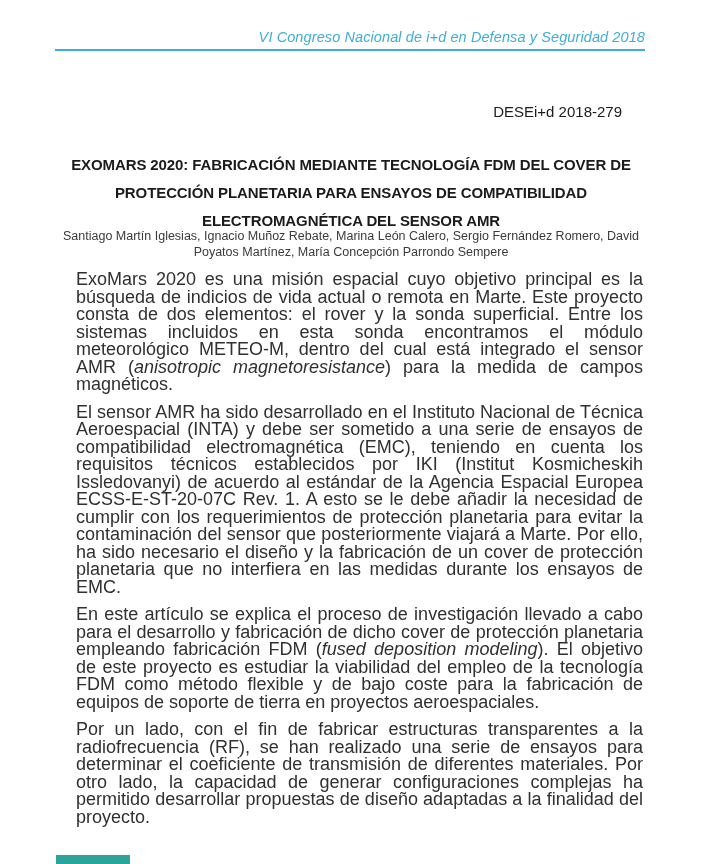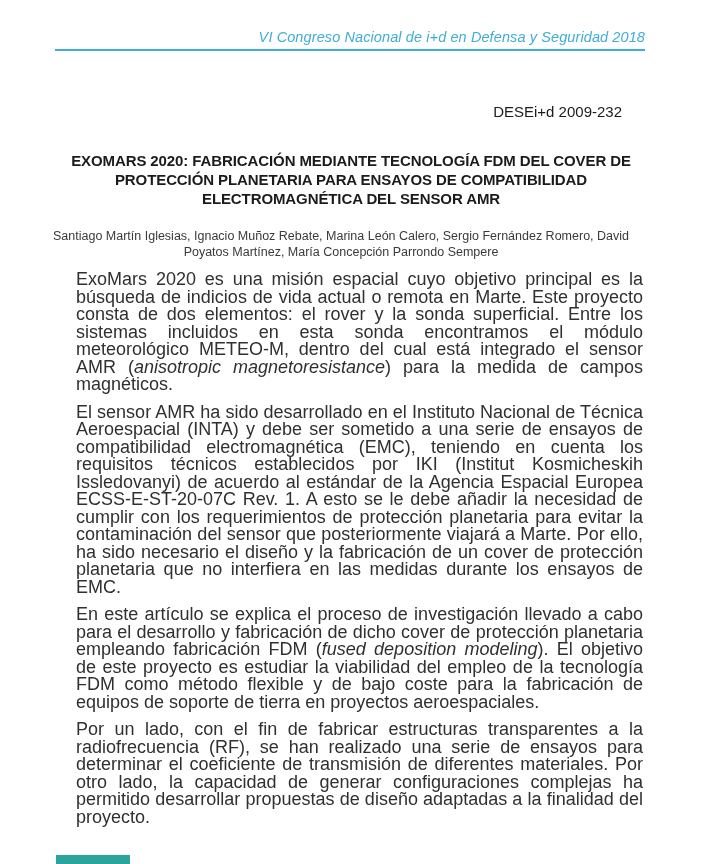--- a/index.html
+++ b/index.html
@@ -40,29 +40,29 @@
     color: #1b1b1a;
   }
   .paper-title {
     position: absolute;
     top: 151px;
     left: 56px;
     width: 590px;
     text-align: center;
     font-size: 15px;
     font-weight: bold;
-    line-height: 19px;
+    line-height: 28px;
     color: #1b1b1a;
     letter-spacing: -0.1px;
   }
   .paper-title .title-inner { display: inline-block; max-width: 572px; }
   .authors {
     position: absolute;
     top: 228px;
-    left: 46px;
+    left: 56px;
     width: 590px;
     text-align: center;
     font-size: 12.5px;
     line-height: 16px;
     color: #3a3a39;
   }
   .abstract {
     position: absolute;
     top: 271px;
     left: 76px;
@@ -86,21 +86,21 @@
 </style>
 </head>
 <body>
 
 <div class="page">
 
   <div class="conference-header">VI Congreso Nacional de i+d en Defensa y Seguridad 2018</div>
 
   <div class="header-rule"></div>
 
-  <div class="paper-id">DESEi+d 2009-232</div>
+  <div class="paper-id">DESEi+d 2018-279</div>
 
   <div class="paper-title">
     <span class="title-inner">EXOMARS 2020: FABRICACIÓN MEDIANTE TECNOLOGÍA FDM DEL COVER DE PROTECCIÓN PLANETARIA PARA ENSAYOS DE COMPATIBILIDAD ELECTROMAGNÉTICA DEL SENSOR AMR</span>
   </div>
 
   <div class="authors">Santiago Martín Iglesias, Ignacio Muñoz Rebate, Marina León Calero, Sergio Fernández Romero, David Poyatos Martínez, María Concepción Parrondo Sempere</div>
 
   <div class="abstract">
     <p><span>ExoMars 2020 es una misión espacial cuyo objetivo principal es la búsqueda de indicios de vida actual o remota en Marte. Este proyecto consta de dos elementos: el rover y la sonda superficial. Entre los sistemas incluidos en esta sonda encontramos el módulo meteorológico METEO-M, dentro del cual está integrado el sensor AMR (</span><i>anisotropic magnetoresistance</i><span>) para la medida de campos magnéticos.</span></p>
     <p><span>El sensor AMR ha sido desarrollado en el Instituto Nacional de Técnica Aeroespacial (INTA) y debe ser sometido a una serie de ensayos de compatibilidad electromagnética (EMC), teniendo en cuenta los requisitos técnicos establecidos por IKI (Institut Kosmicheskih Issledovanyi) de acuerdo al estándar de la Agencia Espacial Europea ECSS-E-ST-20-07C Rev. 1. A esto se le debe añadir la necesidad de cumplir con los requerimientos de protección planetaria para evitar la contaminación del sensor que posteriormente viajará a Marte. Por ello, ha sido necesario el diseño y la fabricación de un cover de protección planetaria que no interfiera en las medidas durante los ensayos de EMC.</span></p>

